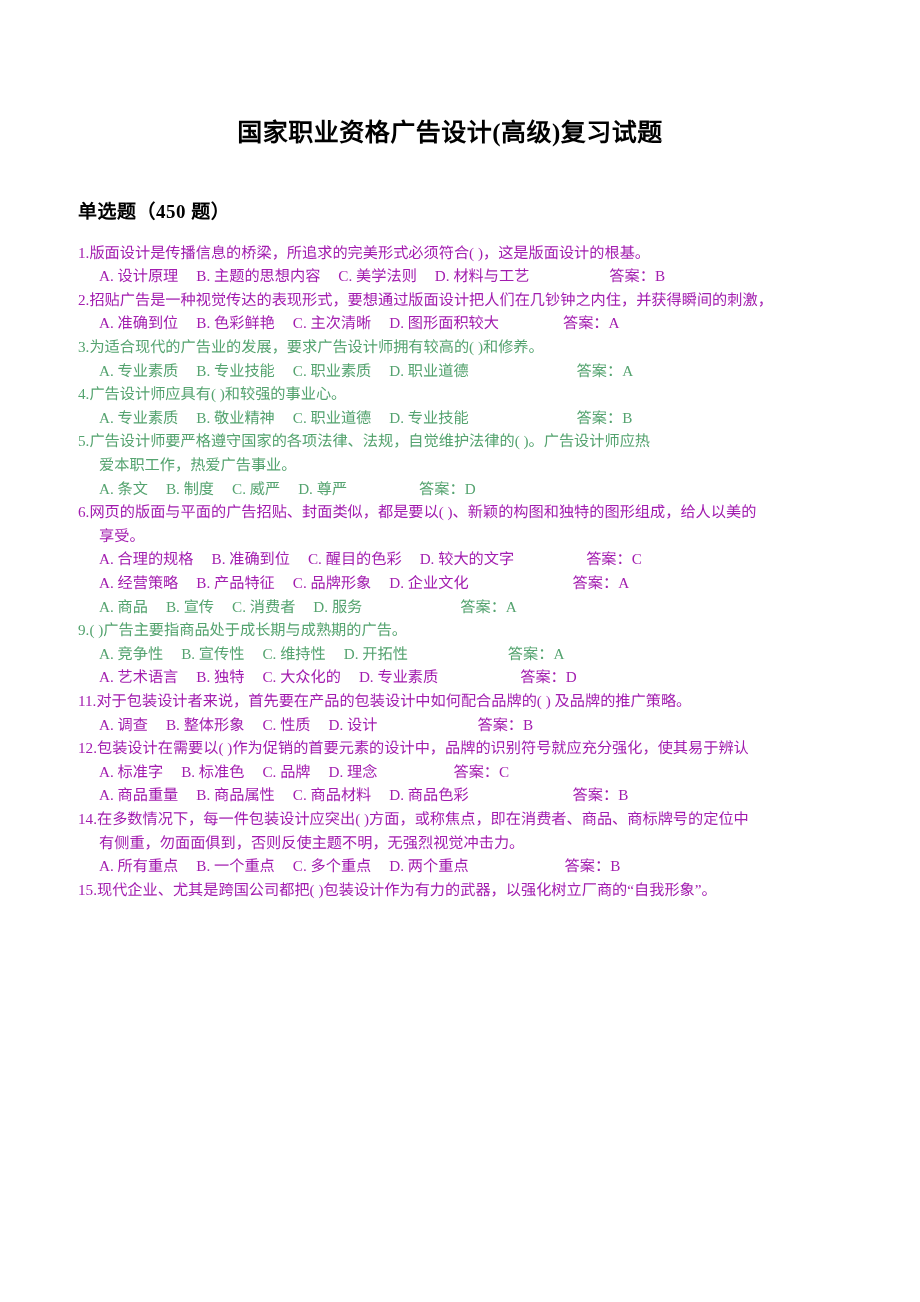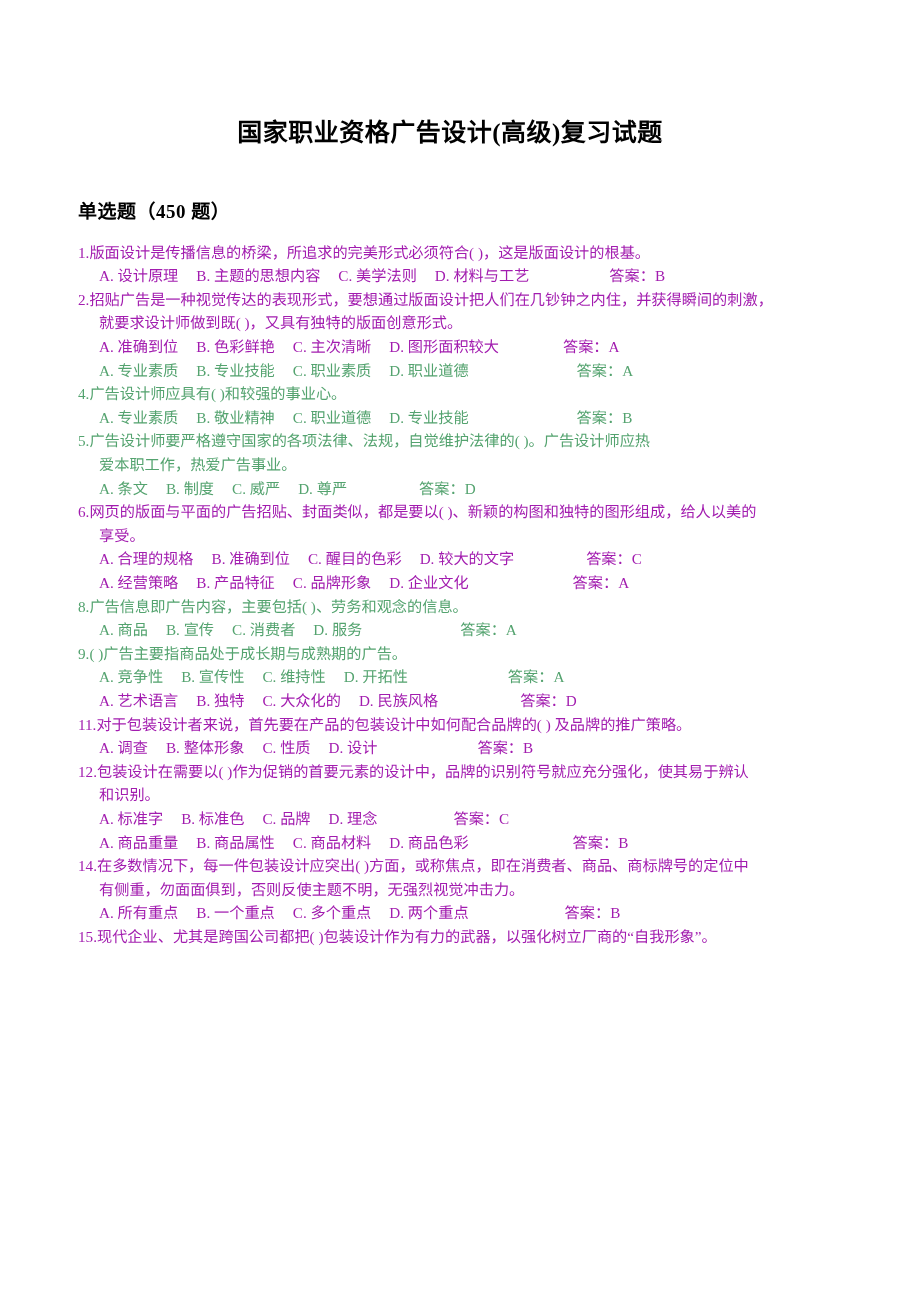--- a/index.html
+++ b/index.html
@@ -102,34 +102,34 @@
           <span class="sp-2"></span>
           <span class="opt">C. 美学法则</span>
           <span class="sp-2"></span>
           <span class="opt">D. 材料与工艺</span>
           <span style="display: inline-block; width: 80px;"></span>
           <span class="ans">答案：B</span>
         </div>
       </div>
       <div class="question">
         <div class="q-line black q-stem"><span>2.</span><span>招贴广告是一种视觉传达的表现形式，要想通过版面设计把人们在几钞钟之内住，并获得瞬间的刺激，</span></div>
-        <div class="q-line black q-cont"><span>就要求设计师做到既(    )，又具有独特的版面创意形式。</span></div>
         <div class="q-line q-options black">
           <span class="opt">A. 准确到位</span>
           <span class="sp-2"></span>
           <span class="opt">B. 色彩鲜艳</span>
           <span class="sp-2"></span>
           <span class="opt">C. 主次清晰</span>
           <span class="sp-2"></span>
           <span class="opt">D. 图形面积较大</span>
           <span style="display: inline-block; width: 64px;"></span>
           <span class="ans">答案：A</span>
         </div>
       </div>
       <div class="question">
+        <div class="q-line green q-stem"><span>3.</span><span>为适合现代的广告业的发展，要求广告设计师拥有较高的(    )和修养。</span></div>
         <div class="q-line q-options green">
           <span class="opt">A. 专业素质</span>
           <span class="sp-2"></span>
           <span class="opt">B. 专业技能</span>
           <span class="sp-2"></span>
           <span class="opt">C. 职业素质</span>
           <span class="sp-2"></span>
           <span class="opt">D. 职业道德</span>
           <span style="display: inline-block; width: 108px;"></span>
           <span class="ans">答案：A</span>
@@ -186,21 +186,20 @@
           <span class="opt">B. 产品特征</span>
           <span class="sp-2"></span>
           <span class="opt">C. 品牌形象</span>
           <span class="sp-2"></span>
           <span class="opt">D. 企业文化</span>
           <span style="display: inline-block; width: 104px;"></span>
           <span class="ans">答案：A</span>
         </div>
       </div>
       <div class="question">
-        <div class="q-line green q-stem"><span>8.</span><span>广告信息即广告内容，主要包括(    )、劳务和观念的信息。</span></div>
         <div class="q-line q-options green">
           <span class="opt">A. 商品</span>
           <span class="sp-2"></span>
           <span class="opt">B. 宣传</span>
           <span class="sp-2"></span>
           <span class="opt">C. 消费者</span>
           <span class="sp-2"></span>
           <span class="opt">D. 服务</span>
           <span style="display: inline-block; width: 98px;"></span>
           <span class="ans">答案：A</span>
@@ -221,42 +220,41 @@
         </div>
       </div>
       <div class="question">
         <div class="q-line q-options black">
           <span class="opt">A. 艺术语言</span>
           <span class="sp-2"></span>
           <span class="opt">B. 独特</span>
           <span class="sp-2"></span>
           <span class="opt">C. 大众化的</span>
           <span class="sp-2"></span>
-          <span class="opt">D. 民族风格</span>
+          <span class="opt">D. 专业素质</span>
           <span style="display: inline-block; width: 82px;"></span>
           <span class="ans">答案：D</span>
         </div>
       </div>
       <div class="question">
         <div class="q-line black q-stem"><span>11.</span><span>对于包装设计者来说，首先要在产品的包装设计中如何配合品牌的(    ) 及品牌的推广策略。</span></div>
         <div class="q-line q-options black">
           <span class="opt">A. 调查</span>
           <span class="sp-2"></span>
           <span class="opt">B. 整体形象</span>
           <span class="sp-2"></span>
           <span class="opt">C. 性质</span>
           <span class="sp-2"></span>
           <span class="opt">D. 设计</span>
           <span style="display: inline-block; width: 100px;"></span>
           <span class="ans">答案：B</span>
         </div>
       </div>
       <div class="question">
         <div class="q-line black q-stem"><span>12.</span><span>包装设计在需要以(    )作为促销的首要元素的设计中，品牌的识别符号就应充分强化，使其易于辨认</span></div>
-        <div class="q-line black q-cont"><span>和识别。</span></div>
         <div class="q-line q-options black">
           <span class="opt">A. 标准字</span>
           <span class="sp-2"></span>
           <span class="opt">B. 标准色</span>
           <span class="sp-2"></span>
           <span class="opt">C. 品牌</span>
           <span class="sp-2"></span>
           <span class="opt">D. 理念</span>
           <span style="display: inline-block; width: 76px;"></span>
           <span class="ans">答案：C</span>

